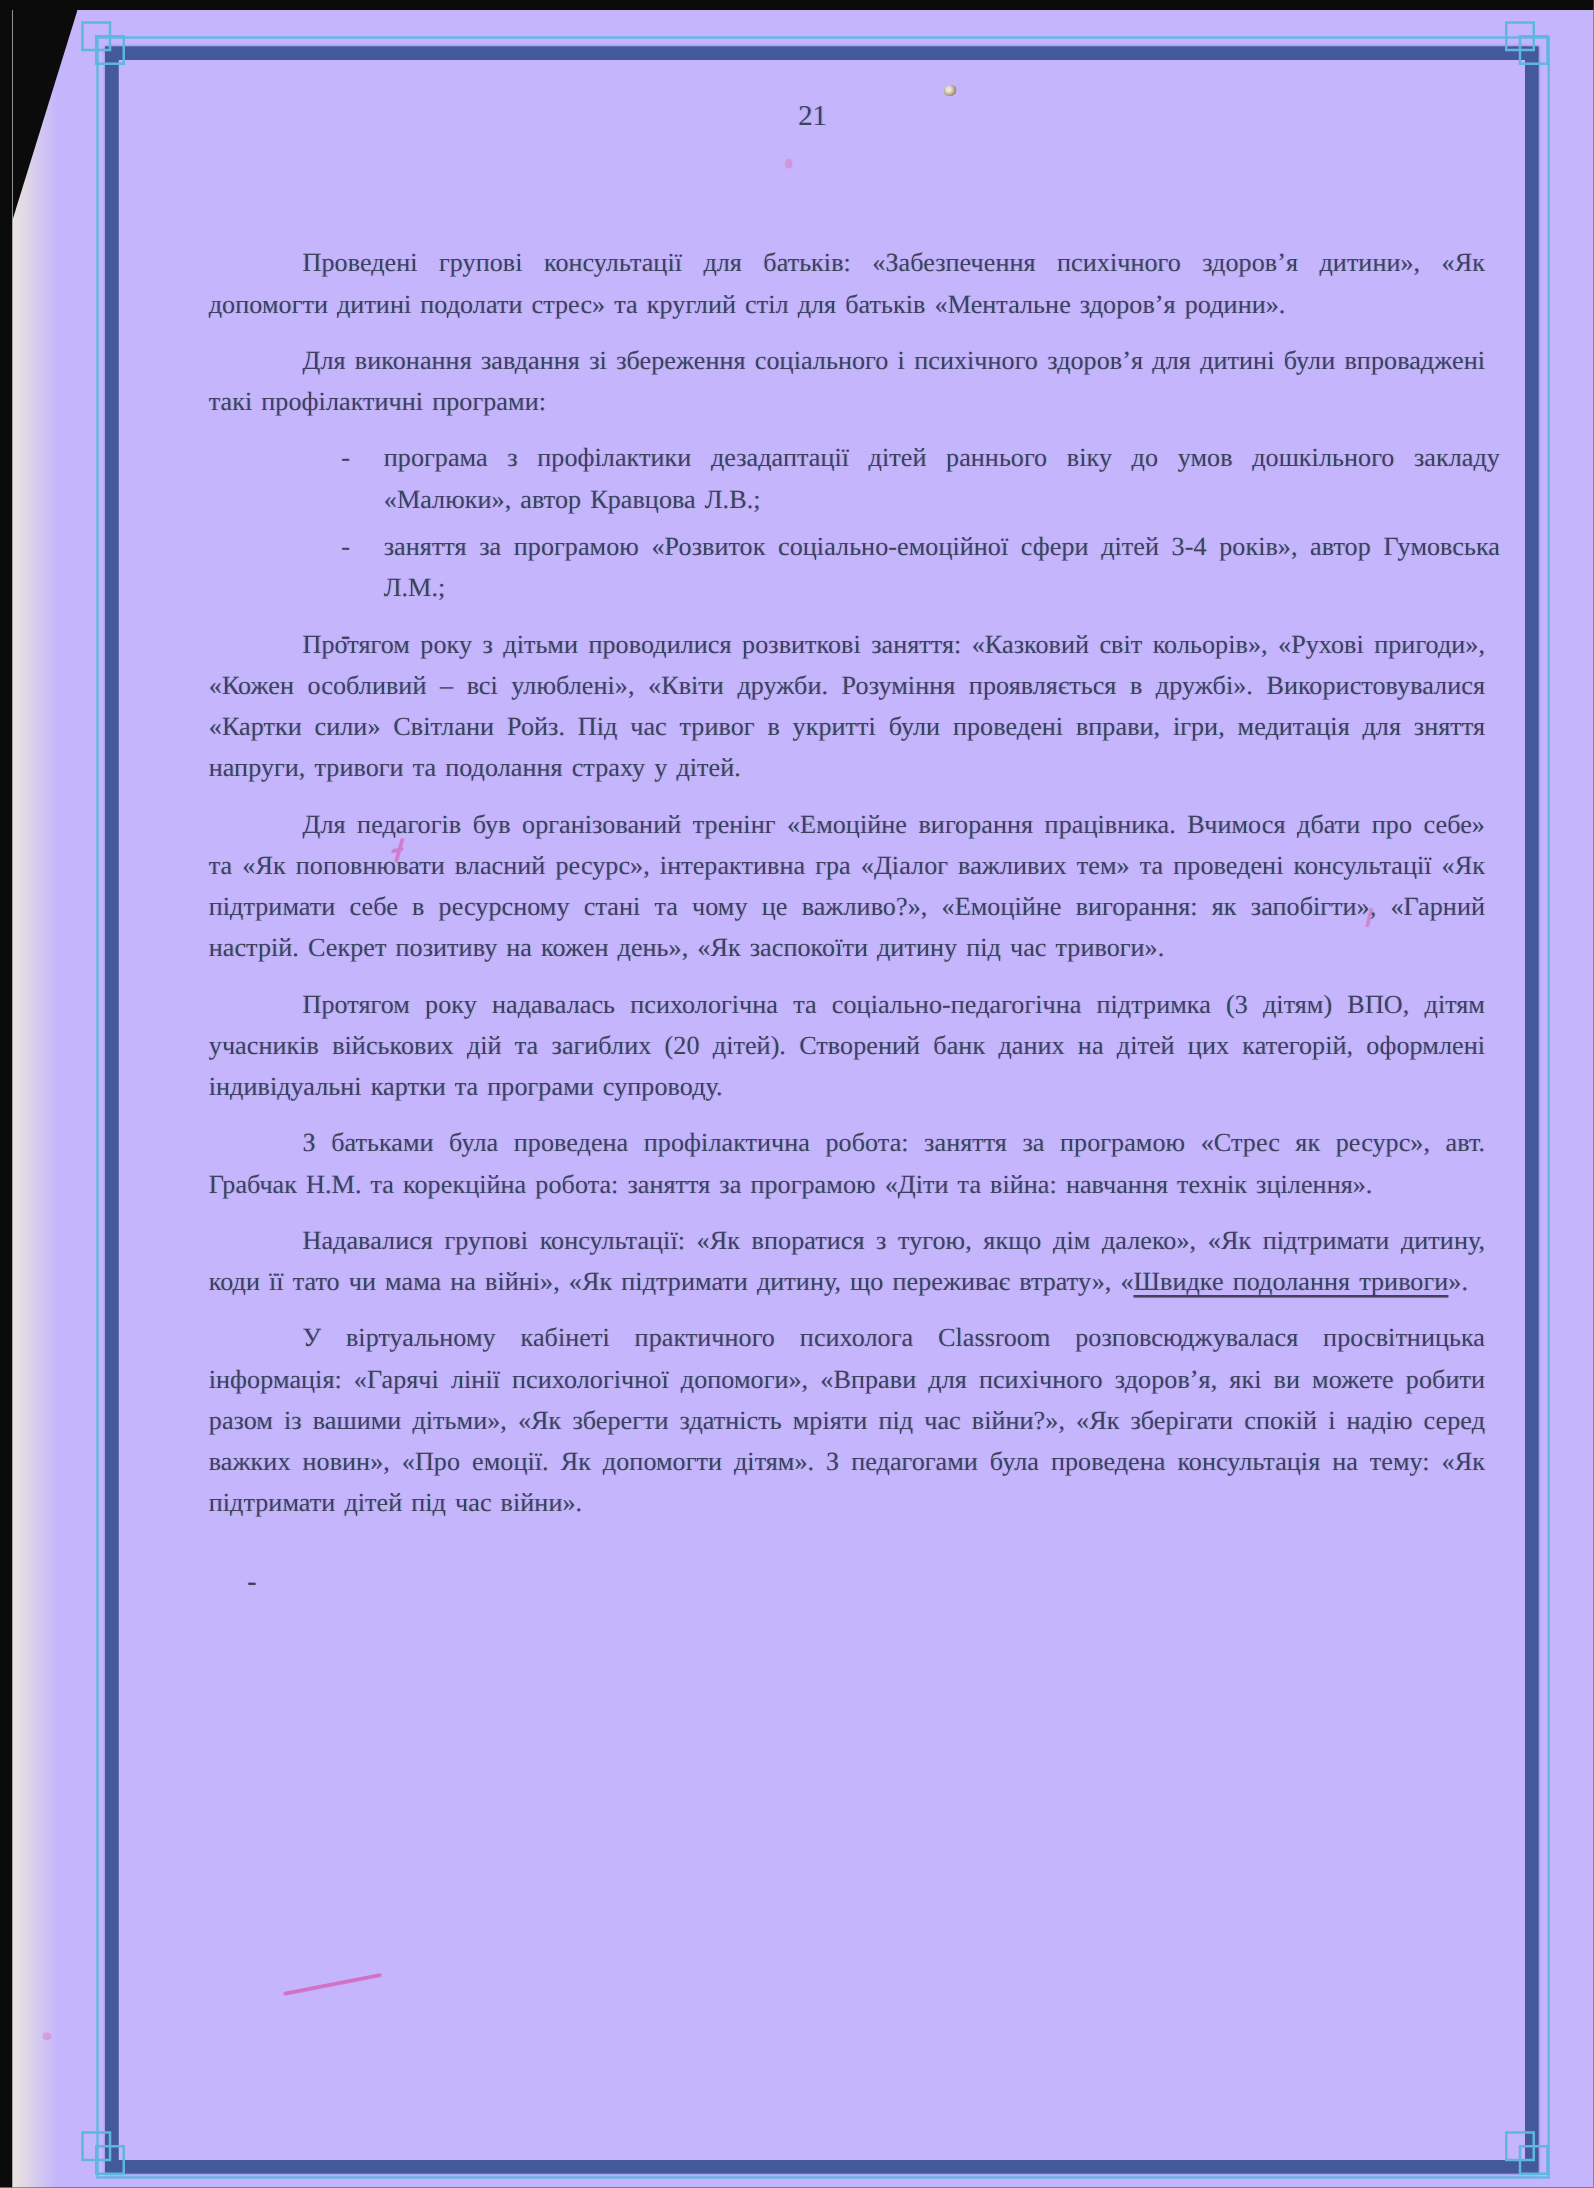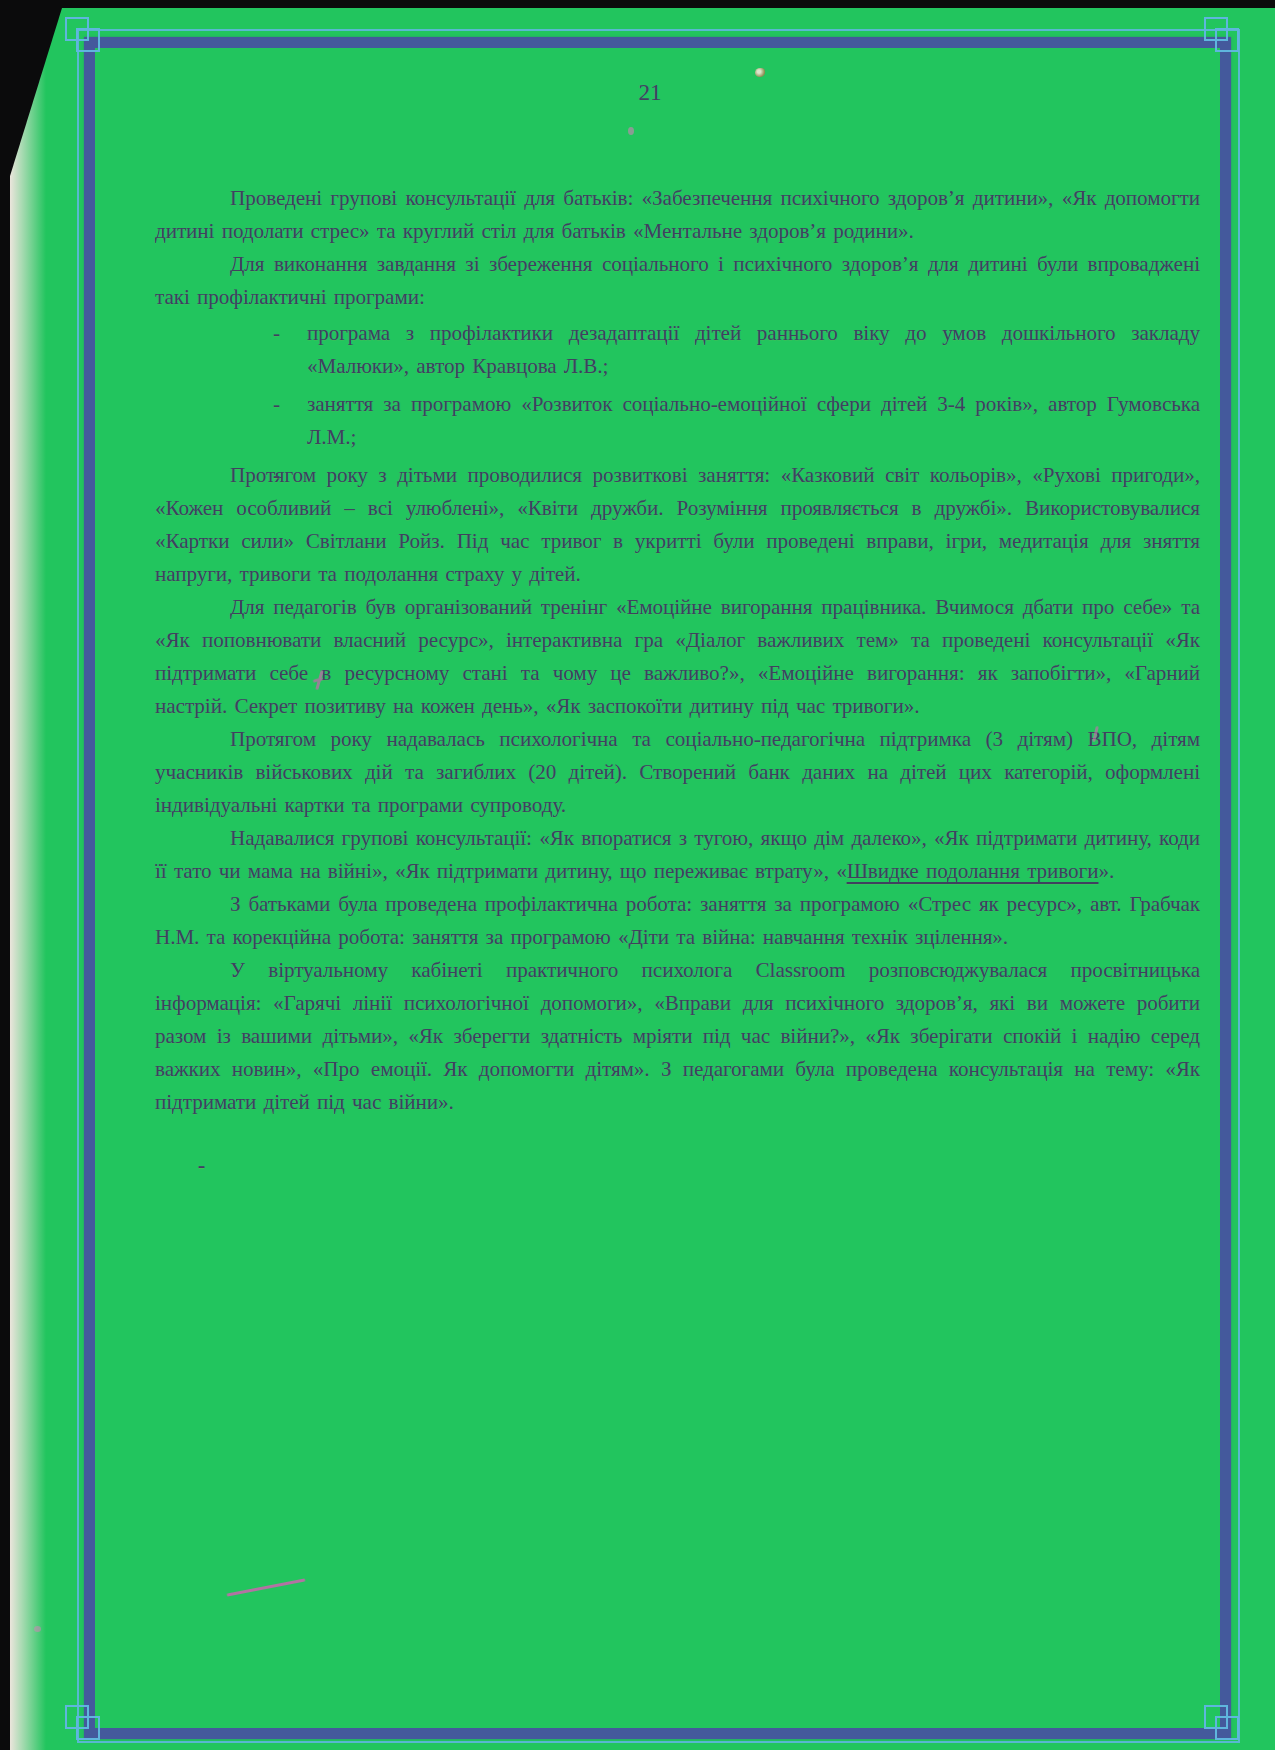--- a/index.html
+++ b/index.html
@@ -3,21 +3,21 @@
 <meta charset="utf-8">
 <style>
   html,body{margin:0;padding:0;}
   body{
     width:1275px;height:1750px;position:relative;overflow:hidden;
     background:#0b0b0c;
     font-family:"Liberation Serif","DejaVu Serif",serif;
   }
   .paper{
     position:absolute;left:10px;top:8px;right:0;bottom:0;
-    background:#22c55e;
+    background:#c4b5fd;
   }
   .paper-edge{
     position:absolute;left:0;top:0;width:36px;height:100%;
     background:linear-gradient(90deg,#ebe5dc 0%,rgba(244,243,248,0) 100%);
   }
   .scan-wedge{
     position:absolute;left:0;top:0;width:52px;height:168px;
     background:#0b0b0c;
     clip-path:polygon(0 0,100% 0,0 100%);
   }
@@ -42,21 +42,21 @@
     text-shadow:1px 0 0 rgba(0,150,170,.25),-1px 0 0 rgba(190,70,150,.2);
   }
   
   .content{
     position:absolute;left:145px;top:174px;width:1045px;
     font-size:21px;line-height:33px;color:#3f415f;
     text-align:justify;
     text-shadow:0.8px 0 0 rgba(0,150,170,.25),-0.8px 0 0 rgba(195,70,150,.18),0 1px 0 rgba(215,180,70,.1);
     word-spacing:2px;
   }
-  .para{margin:0;text-indent:75px;}
+  .para{margin:12px;text-indent:75px;}
   .li{position:relative;padding-left:152px;margin:3px 0 5px 0;text-align:justify;}
   .li .dash{position:absolute;left:118px;top:0;}
   .list2 .li{padding-left:77px;}
   .list2 .li .dash{left:43px;}
   .list2 .li-1{margin-top:14px;}
   .list2 .li-2{margin-top:30px;}
   .u{
     text-decoration:underline;
     text-decoration-thickness:1.5px;
     text-underline-offset:4px;
@@ -131,23 +131,23 @@
         <span class="dash">-</span>
       </div>
       <div class="li">
         <span class="dash">-</span>
       </div>
     </div>
 
     <p class="para">Протягом року з дітьми проводилися розвиткові заняття: «Казковий світ кольорів», «Рухові пригоди», «Кожен особливий – всі улюблені», «Квіти дружби. Розуміння проявляється в дружбі». Використовувалися «Картки сили» Світлани Ройз. Під час тривог в укритті були проведені вправи, ігри, медитація для зняття напруги, тривоги та подолання страху у дітей.</p>
     <p class="para">Для педагогів був організований тренінг «Емоційне вигорання працівника. Вчимося дбати про себе» та «Як поповнювати власний ресурс», інтерактивна гра «Діалог важливих тем» та проведені консультації «Як підтримати себе в ресурсному стані та чому це важливо?», «Емоційне вигорання: як запобігти», «Гарний настрій. Секрет позитиву на кожен день», «Як заспокоїти дитину під час тривоги».</p>
     <p class="para">Протягом року надавалась психологічна та соціально-педагогічна підтримка (3 дітям) ВПО, дітям учасників військових дій та загиблих (20 дітей). Створений банк даних на дітей цих категорій, оформлені індивідуальні картки та програми супроводу.</p>
+    <p class="para">З батьками була проведена профілактична робота: заняття за програмою «Стрес як ресурс», авт. Грабчак Н.М. та корекційна робота: заняття за програмою «Діти та війна: навчання технік зцілення».</p>
+
     <p class="para"><span>Надавалися групові консультації: «Як впоратися з тугою, якщо дім далеко», «Як підтримати дитину, коди її тато чи мама на війні», «Як підтримати дитину, що переживає втрату», «</span><span class="u">Швидке подолання тривоги</span><span>».</span></p>
-
-    <p class="para">З батьками була проведена профілактична робота: заняття за програмою «Стрес як ресурс», авт. Грабчак Н.М. та корекційна робота: заняття за програмою «Діти та війна: навчання технік зцілення».</p>
 
     <p class="para">У віртуальному кабінеті практичного психолога Classroom розповсюджувалася просвітницька інформація: «Гарячі лінії психологічної допомоги», «Вправи для психічного здоров’я, які ви можете робити разом із вашими дітьми», «Як зберегти здатність мріяти під час війни?», «Як зберігати спокій і надію серед важких новин», «Про емоції. Як допомогти дітям». З педагогами була проведена консультація на тему: «Як підтримати дітей під час війни».</p>
 
     <div class="list2">
       <div class="li li-1">
         <span class="dash">-</span>
       </div>
       <div class="li li-2">
         <span class="dash">-</span>
       </div>

